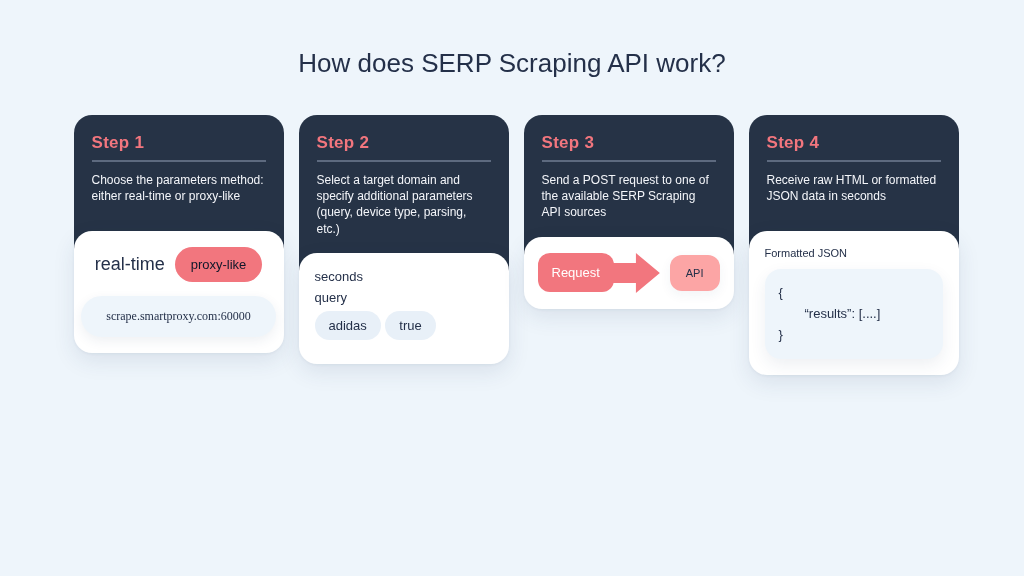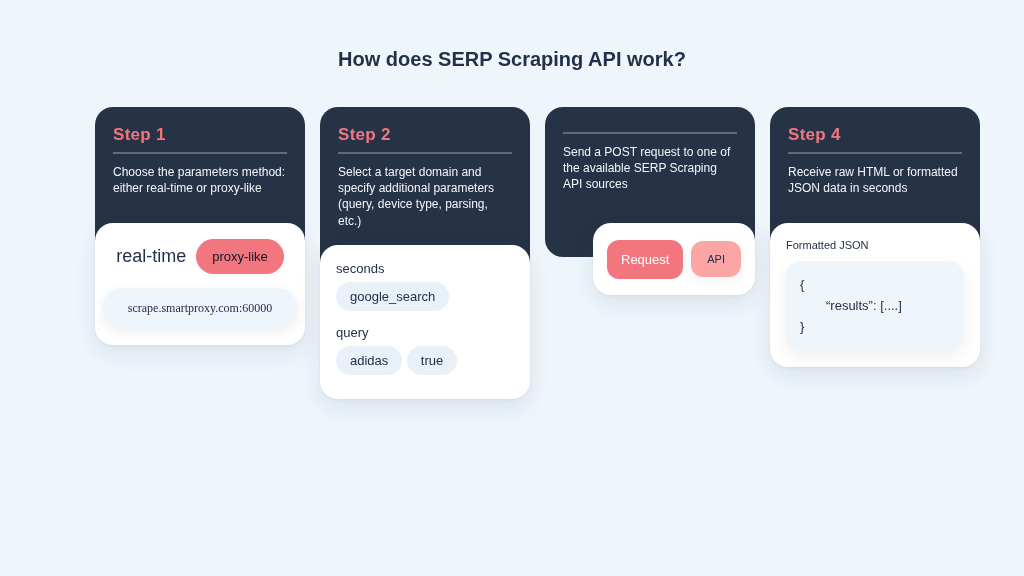--- a/index.html
+++ b/index.html
@@ -5,28 +5,28 @@
   * { box-sizing: border-box; margin: 0; padding: 0; }
   html, body { width: 1024px; height: 576px; }
   body {
     background: #eef5fb;
     font-family: -apple-system, BlinkMacSystemFont, "Segoe UI", Arial, sans-serif;
     color: #243049;
     overflow: hidden;
   }
   .title {
     text-align: center;
-    font-size: 20px;
-    font-weight: 700;
+    font-size: 26px;
+    font-weight: 400;
     color: #243049;
     padding-top: 48px;
   }
   .row {
     display: flex;
-    justify-content: flex-end;
+    justify-content: center;
     align-items: flex-start;
     gap: 15px;
     padding: 36px 44px 0 52px;
   }
   .step { width: 210px; position: relative; }
   .card-dark {
     background: #263346;
     color: #fff;
     border-radius: 18px;
     padding: 18px 18px 50px 18px;
@@ -97,21 +97,20 @@
     margin-bottom: 14px;
   }
   .step2-light { padding-bottom: 10px; }
 
   
   .step3-light {
     display: flex;
     align-items: center;
     padding: 14px 14px;
     gap: 4px;
-    margin-left: 48px;
   }
   .req-btn {
     background: #f2767e;
     color: #fff;
     font-size: 13px;
     padding: 12px 14px;
     border-radius: 12px;
     position: relative;
     z-index: 2;
   }
@@ -169,29 +168,29 @@
   </div>
 
   <div class="step">
     <div class="card-dark">
       <div class="step-label">Step 2</div>
       <div class="divider"></div>
       <div class="desc">Select a target domain and specify additional parameters (query, device type, parsing, etc.)</div>
     </div>
     <div class="card-light step2-light">
       <div class="field-label">seconds</div>
-      <div class="pill-light">google_search</div>
       <div class="field-label">query</div>
       <div class="pill-light">adidas</div>
       <div class="pill-light" style="margin-bottom:4px;">true</div>
     </div>
   </div>
 
   <div class="step">
     <div class="card-dark">
+      <div class="step-label">Step 3</div>
       <div class="divider"></div>
       <div class="desc">Send a POST request to one of the available SERP Scraping API sources</div>
     </div>
     <div class="card-light step3-light">
       <span class="req-btn">Request</span>
       <span class="arrow-wrap">
         <svg viewBox="0 0 50 44">
           <polygon points="0,12 24,12 24,2 48,22 24,42 24,32 0,32" fill="#f2767e"></polygon>
         </svg>
       </span>

